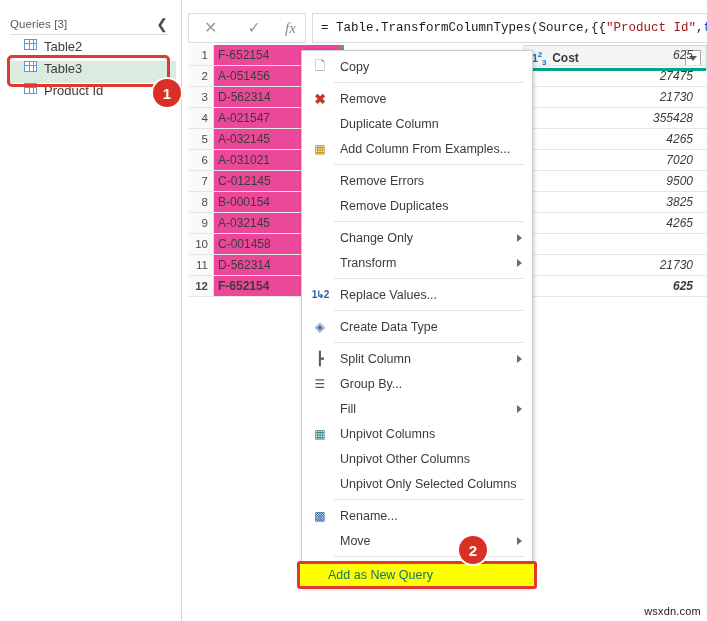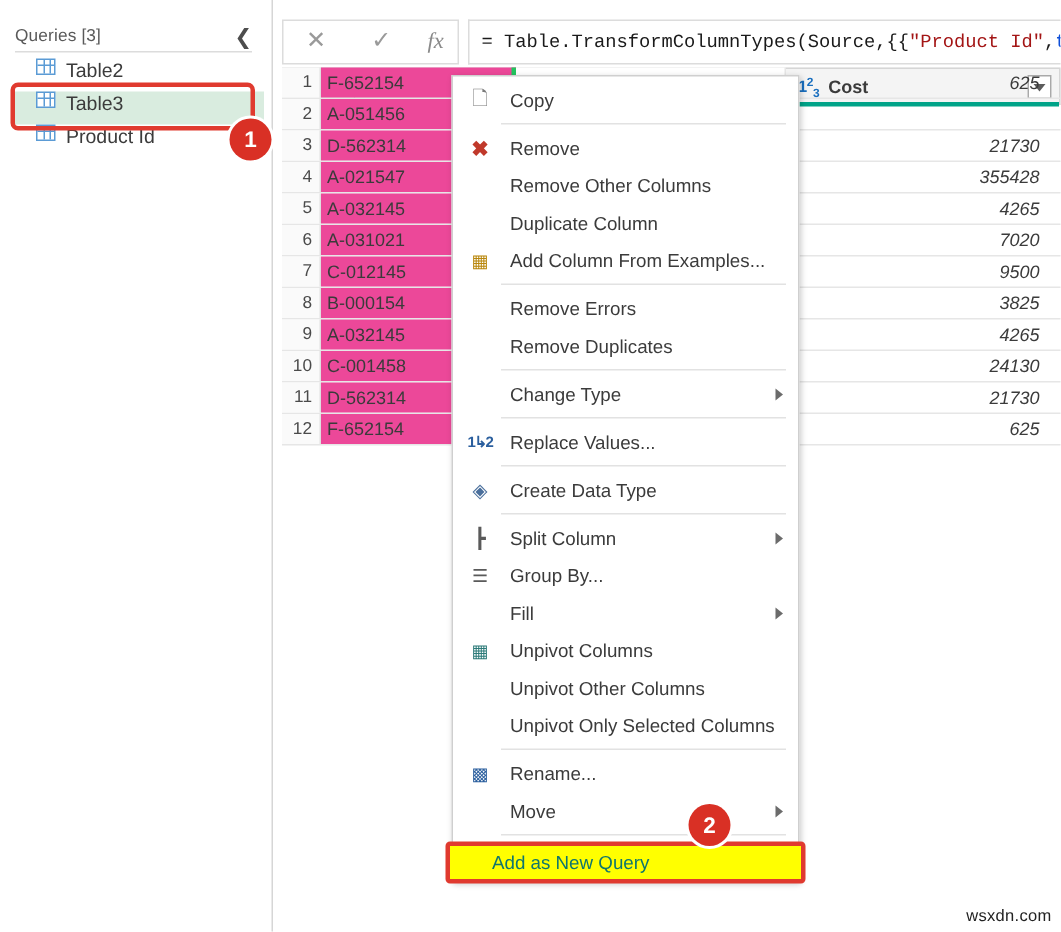--- a/index.html
+++ b/index.html
@@ -301,20 +301,21 @@
       <div class="row" style="top: 0px;">
         <div class="rownum">1</div>
         <div class="c-product">F-652154</div>
         <div class="c-col2"></div>
         <div class="c-cost">625</div>
       </div>
       <div class="row" style="top: 21px;">
         <div class="rownum">2</div>
         <div class="c-product">A-051456</div>
         <div class="c-col2"></div>
+        <div class="c-cost">27475</div>
       </div>
       <div class="row" style="top: 42px;">
         <div class="rownum">3</div>
         <div class="c-product">D-562314</div>
         <div class="c-col2"></div>
         <div class="c-cost">21730</div>
       </div>
       <div class="row" style="top: 63px;">
         <div class="rownum">4</div>
         <div class="c-product">A-021547</div>
@@ -348,29 +349,28 @@
       <div class="row" style="top: 168px;">
         <div class="rownum">9</div>
         <div class="c-product">A-032145</div>
         <div class="c-col2"></div>
         <div class="c-cost">4265</div>
       </div>
       <div class="row" style="top: 189px;">
         <div class="rownum">10</div>
         <div class="c-product">C-001458</div>
         <div class="c-col2"></div>
-        <div class="c-cost">24130</div>
       </div>
       <div class="row" style="top: 210px;">
         <div class="rownum">11</div>
         <div class="c-product">D-562314</div>
         <div class="c-col2"></div>
         <div class="c-cost">21730</div>
       </div>
-      <div class="row" style="top: 231px;">
+      <div class="row" style="top: 231px; font-weight: bold;">
         <div class="rownum">12</div>
         <div class="c-product">F-652154</div>
         <div class="c-col2"></div>
         <div class="c-cost">625</div>
       </div>
     </div>
 </div>
 
 <div id="context-menu">
     <div class="mi">
@@ -380,41 +380,42 @@
       <span>Copy</span>
     </div>
     <div class="msep"></div>
     <div class="mi">
       <span class="mi-icon">
         <span class="ic-remove">✖</span>
       </span>
       <span>Remove</span>
     </div>
     <div class="mi">
-      <span>Remove Other Columns</span>
-    </div>
-    <div class="mi">
       <span>Duplicate Column</span>
     </div>
     <div class="mi">
       <span class="mi-icon">
         <span class="ic-addcol">▦</span>
       </span>
       <span>Add Column From Examples...</span>
     </div>
     <div class="msep"></div>
     <div class="mi">
       <span>Remove Errors</span>
     </div>
     <div class="mi">
       <span>Remove Duplicates</span>
     </div>
     <div class="msep"></div>
     <div class="mi">
-      <span>Change Type</span>
+      <span>Change Only</span>
+      <span class="submenu-arrow"></span>
+    </div>
+    <div class="mi">
+      <span>Transform</span>
       <span class="submenu-arrow"></span>
     </div>
     <div class="msep"></div>
     <div class="mi">
       <span class="mi-icon">
         <span class="ic-replace">1↳2</span>
       </span>
       <span>Replace Values...</span>
     </div>
     <div class="msep"></div>

